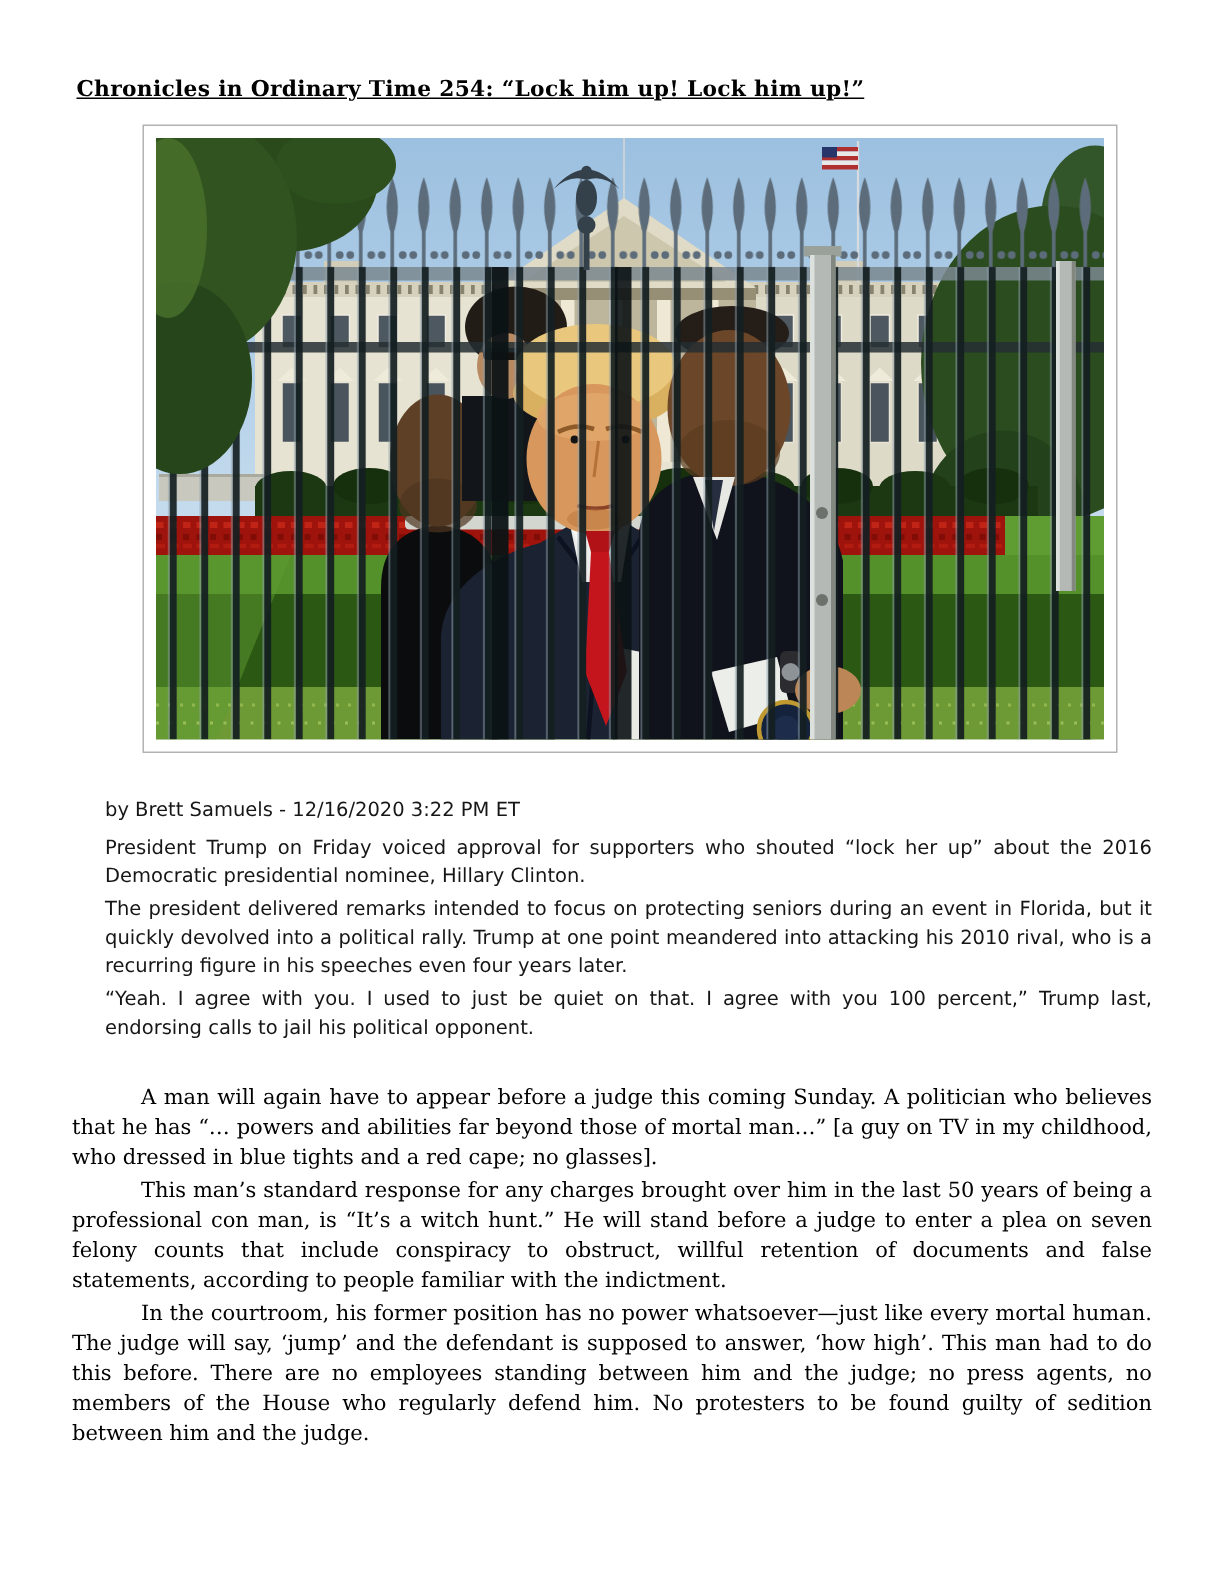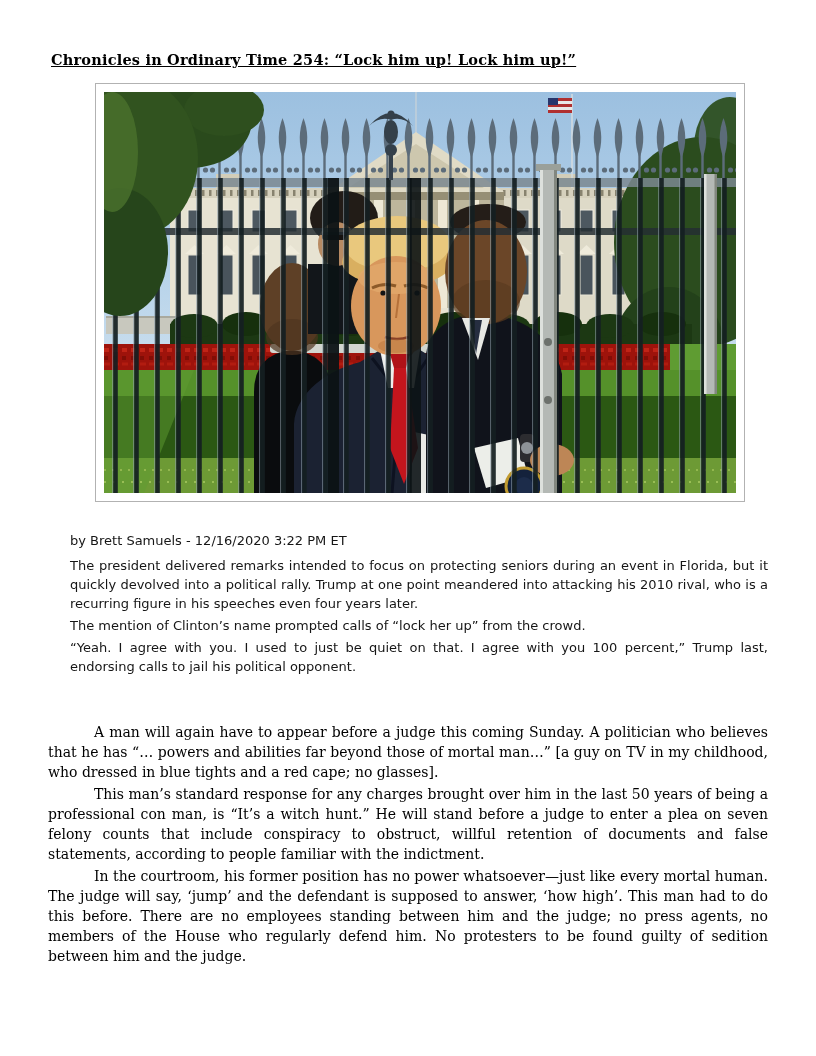--- a/index.html
+++ b/index.html
@@ -267,22 +267,22 @@
     <ellipse cx="8" cy="60" rx="26" ry="60" fill="#49702c" opacity="0.85"></ellipse>
   </g>
 </svg>
 </figure>
 
 <div class="byline">
   <span>by Brett Samuels - 12/16/</span><span class="u">2020</span><span> 3:22 PM ET</span>
 </div>
 
 <div class="hill">
+  <p>President Trump on Friday voiced approval for supporters who shouted “lock her up” about the 2016 Democratic presidential nominee, Hillary Clinton.</p>
   <p>The president delivered remarks intended to focus on protecting seniors during an event in Florida, but it quickly devolved into a political rally. Trump at one point meandered into attacking his 2010 rival, who is a recurring figure in his speeches even four years later.</p>
-  <p>The mention of Clinton’s name prompted calls of “lock her up” from the crowd.</p>
   <p>“Yeah. I agree with you. I used to just be quiet on that. I agree with you 100 percent,” Trump last, endorsing calls to jail his political opponent.</p>
 </div>
 
 <div class="commentary">
   <p>A man will again have to appear before a judge this coming Sunday. A politician who believes that he has “… powers and abilities far beyond those of mortal man…” [a guy on TV in my childhood, who dressed in blue tights and a red cape; no glasses].</p>
   <p><span>This man’s standard response for any charges brought over him in the last 50 years of being a professional con man, is “It’s a witch hunt.” He will stand before a judge to enter a plea on </span><span class="u">seven felony counts</span><span> that include conspiracy to obstruct, willful retention of documents and false statements, according to people familiar with the indictment.</span></p>
   <p>In the courtroom, his former position has no power whatsoever—just like every mortal human. The judge will say, ‘jump’ and the defendant is supposed to answer, ‘how high’. This man had to do this before. There are no employees standing between him and the judge; no press agents, no members of the House who regularly defend him. No protesters to be found guilty of sedition between him and the judge.</p>
 </div>
 
 </body></html>

